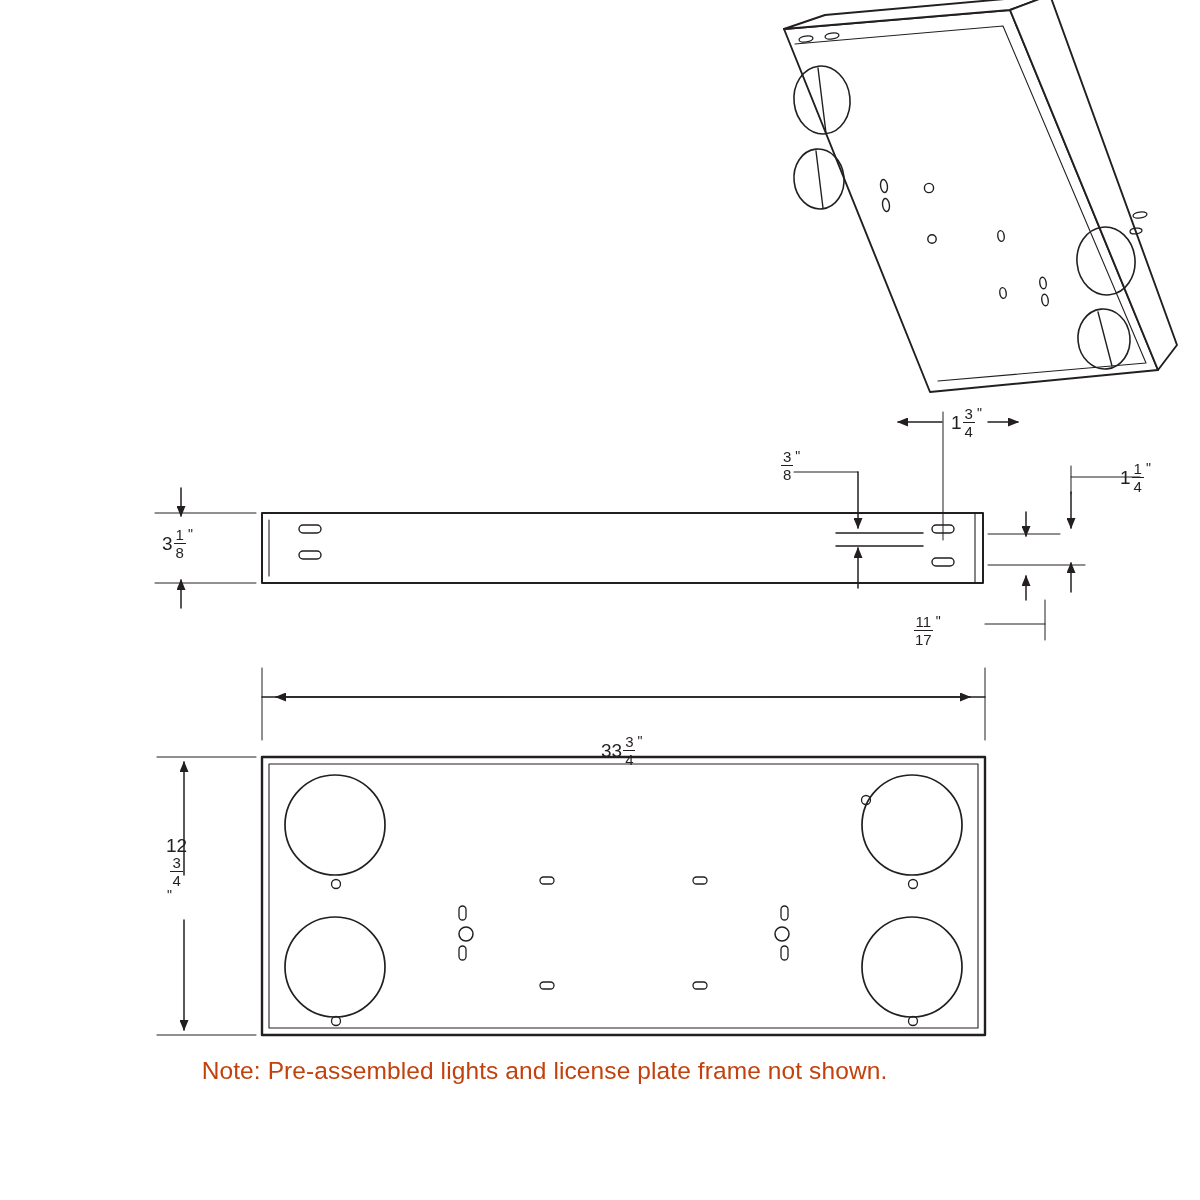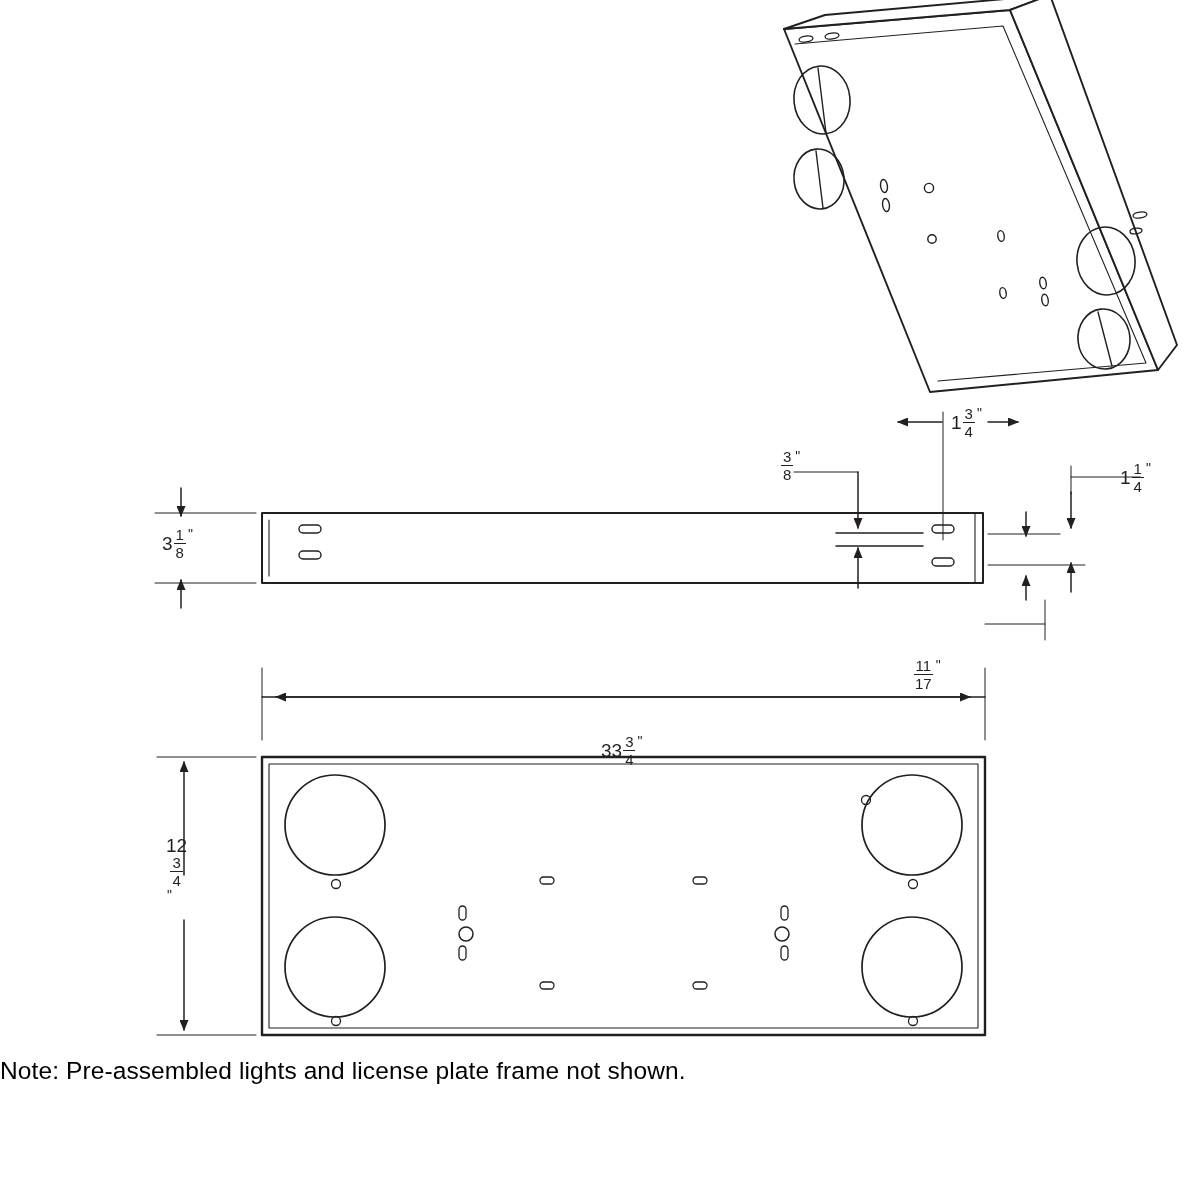--- a/index.html
+++ b/index.html
@@ -59,24 +59,24 @@
   .dim .inch {
     font-size: 14px;
     align-self: flex-start;
     margin-left: 1px;
   }
   .note {
     position: absolute;
     left: 0;
     top: 1057px;
     width: 1089px;
-    text-align: left;
+    text-align: center;
     font-size: 24.5px;
     letter-spacing: 0.1px;
-    color: #000000;
+    color: #c2410c;
   }
 </style>
 </head>
 <body>
 
 <div id="sheet">
 
   <svg id="drawing" viewBox="0 0 1200 1200">
     <defs>
       <marker id="arrHead" markerWidth="11" markerHeight="9" refX="10" refY="4.5" orient="auto" markerUnits="userSpaceOnUse">
@@ -250,21 +250,21 @@
 
   <div class="dim" style="left:1120px; top:461px;">
     <span class="whole">1</span>
     <span class="frac">
       <span class="num">1</span>
       <span class="den">4</span>
     </span>
     <span class="inch">"</span>
   </div>
 
-  <div class="dim" style="left:912px; top:614px;margin-top:44px;">
+  <div class="dim" style="left:912px; top:614px;">
     <span class="whole"></span>
     <span class="frac">
       <span class="num">11</span>
       <span class="den">17</span>
     </span>
     <span class="inch">"</span>
   </div>
 
   <div class="dim" style="left:601px; top:686px;margin-top:48px;">
     <span class="whole">33</span>

